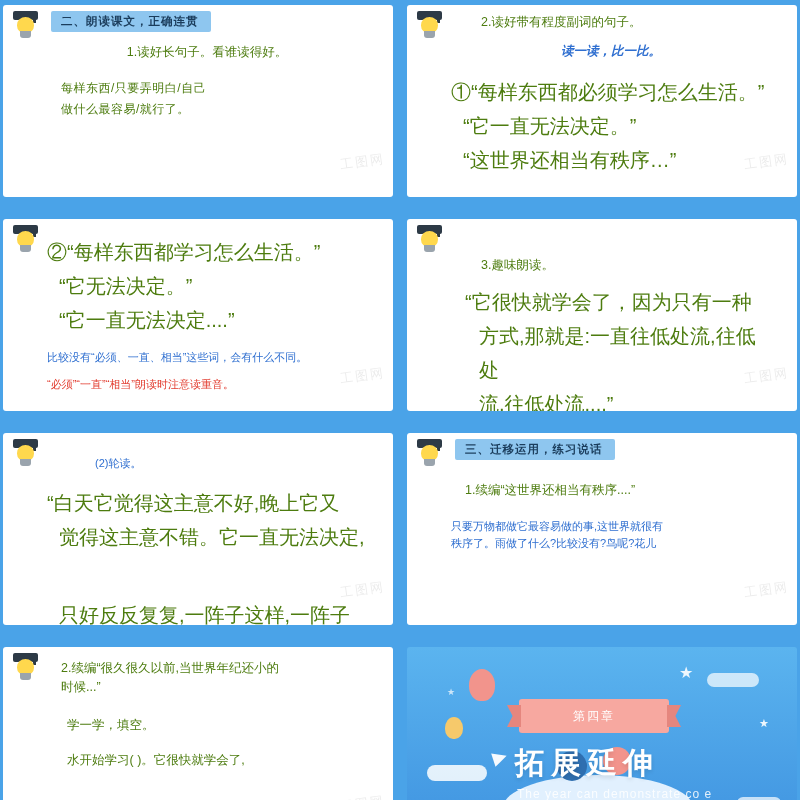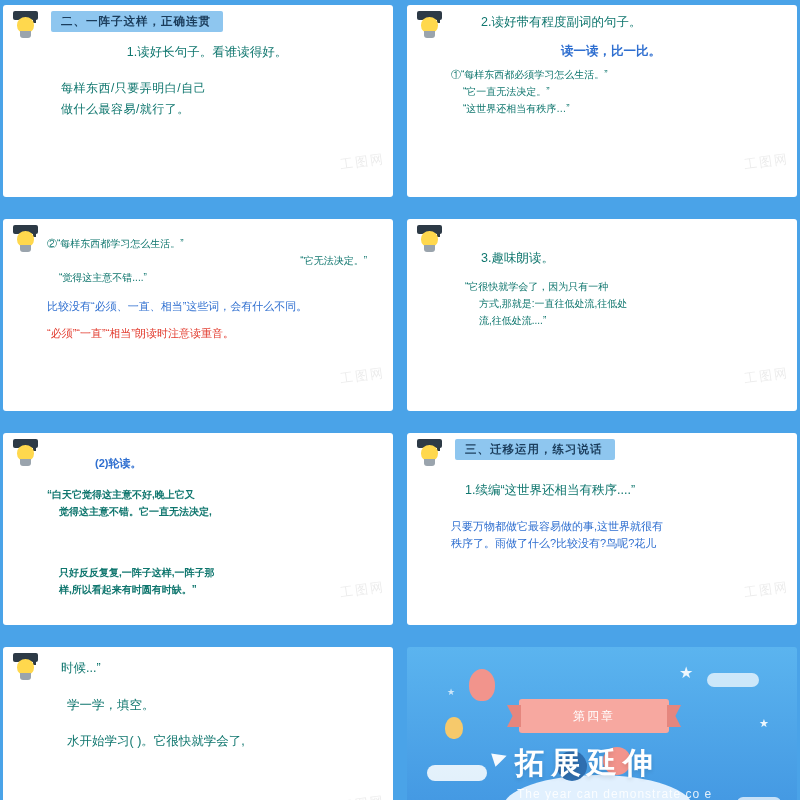--- a/index.html
+++ b/index.html
@@ -54,24 +54,24 @@
     padding:3px 12px 3px 10px;
     border-radius:2px;
     letter-spacing:1px;
   }
   .banner-wrap{position:absolute;left:48px;top:6px;}
   .body{
     position:absolute;left:0;right:0;top:0;bottom:0;
     padding:30px 26px 8px 44px;
     box-sizing:border-box;
   }
-  .line{font-size:12.5px;color:#0f766e;line-height:1.55;}
+  .line{font-size:12.5px;color:#4d7c0f;line-height:1.55;}
   .line.small{font-size:11px;}
   .line.big{font-size:12px;letter-spacing:0.5px;line-height:1.7;}
-  .line.mid{font-size:10px;line-height:1.7;}
+  .line.mid{font-size:20px;line-height:1.7;}
   .blue{color:#2f6fd0;}
   .blue-b{color:#2f6fd0;font-weight:bold;}
   .red{color:#e23b2e;}
   .center{text-align:center;}
   .wm{
     position:absolute;right:8px;bottom:26px;
     color:rgba(0,0,0,0.08);font-size:13px;letter-spacing:2px;
     transform:rotate(-8deg);pointer-events:none;
   }
   
@@ -114,84 +114,84 @@
 
 <div class="grid">
 
   <div class="slide">
     <div class="lamp">
       <div class="cap"></div>
         <div class="bulb"></div>
         <div class="base"></div>
     </div>
     <div class="banner-wrap">
-      <span class="banner">二、一阵子这样，正确连贯</span>
+      <span class="banner">二、朗读课文，正确连贯</span>
     </div>
     <div class="body" style="padding-top:38px;">
       <div class="line center" style="margin-bottom:16px;">1.读好长句子。看谁读得好。</div>
       <div class="line big" style="padding-left:14px;">每样东西/只要弄明白/自己</div>
       <div class="line big" style="padding-left:14px;">做什么最容易/就行了。</div>
     </div>
     <div class="wm">工图网</div>
   </div>
 
   <div class="slide">
     <div class="lamp">
       <div class="cap"></div>
         <div class="bulb"></div>
         <div class="base"></div>
     </div>
     <div class="body" style="padding-top:8px;">
       <div class="line" style="padding-left:30px;margin-bottom:10px;">2.读好带有程度副词的句子。</div>
-      <div class="line blue-b center" style="margin-bottom:4px;">读一读，比一比。</div>
+      <div class="line blue-b center" style="margin-bottom:13px;font-style:italic;">读一读，比一比。</div>
       <div class="line mid">①“每样东西都必须学习怎么生活。”</div>
       <div class="line mid" style="padding-left:12px;">“它一直无法决定。”</div>
       <div class="line mid" style="padding-left:12px;">“这世界还相当有秩序…”</div>
     </div>
     <div class="wm">工图网</div>
   </div>
 
   <div class="slide">
     <div class="lamp">
       <div class="cap"></div>
         <div class="bulb"></div>
         <div class="base"></div>
     </div>
     <div class="body" style="padding-top:16px;">
       <div class="line mid">②“每样东西都学习怎么生活。”</div>
-      <div class="line mid" style="padding-left:12px;text-align:right;">“它无法决定。”</div>
-      <div class="line mid" style="padding-left:12px;margin-bottom:12px;">“觉得这主意不错....”</div>
+      <div class="line mid" style="padding-left:12px;">“它无法决定。”</div>
+      <div class="line mid" style="padding-left:12px;margin-bottom:12px;">“它一直无法决定....”</div>
       <div class="line small blue" style="margin-bottom:10px;">比较没有“必须、一直、相当”这些词，会有什么不同。</div>
       <div class="line small red">“必须”“一直”“相当”朗读时注意读重音。</div>
     </div>
     <div class="wm">工图网</div>
   </div>
 
   <div class="slide">
     <div class="lamp">
       <div class="cap"></div>
         <div class="bulb"></div>
         <div class="base"></div>
     </div>
-    <div class="body" style="">
+    <div class="body" style="margin-top:7px;">
       <div class="line" style="padding-left:30px;margin-bottom:10px;">3.趣味朗读。</div>
       <div class="line mid" style="padding-left:14px;">“它很快就学会了，因为只有一种</div>
       <div class="line mid" style="padding-left:28px;">方式,那就是:一直往低处流,往低处</div>
       <div class="line mid" style="padding-left:28px;">流,往低处流....”</div>
     </div>
     <div class="wm">工图网</div>
   </div>
 
   <div class="slide">
     <div class="lamp">
       <div class="cap"></div>
         <div class="bulb"></div>
         <div class="base"></div>
     </div>
-    <div class="body" style="padding-top:22px;font-weight:bold;">
+    <div class="body" style="padding-top:22px;">
       <div class="line small blue" style="padding-left:48px;margin-bottom:14px;">(2)轮读。</div>
       <div class="line mid">“白天它觉得这主意不好,晚上它又</div>
       <div class="line mid" style="padding-left:12px;">觉得这主意不错。它一直无法决定,</div>
       <div class="line mid" style="padding-left:12px;margin-top:44px;">只好反反复复,一阵子这样,一阵子那</div>
       <div class="line mid" style="padding-left:12px;">样,所以看起来有时圆有时缺。”</div>
     </div>
     <div class="wm">工图网</div>
   </div>
 
   <div class="slide">
@@ -211,20 +211,21 @@
     <div class="wm">工图网</div>
   </div>
 
   <div class="slide">
     <div class="lamp">
       <div class="cap"></div>
         <div class="bulb"></div>
         <div class="base"></div>
     </div>
     <div class="body" style="padding-top:12px;">
+      <div class="line" style="padding-left:14px;">2.续编“很久很久以前,当世界年纪还小的</div>
       <div class="line" style="padding-left:14px;margin-bottom:18px;">时候...”</div>
       <div class="line" style="padding-left:20px;margin-bottom:16px;">学一学，填空。</div>
       <div class="line" style="padding-left:20px;">水开始学习(  )。它很快就学会了,</div>
     </div>
     <div class="wm">工图网</div>
   </div>
 
   <div class="slide cover">
     <div class="cloud" style="left:20px;top:118px;width:60px;height:16px;"></div>
     <div class="cloud" style="left:300px;top:26px;width:52px;height:14px;opacity:.7;"></div>

